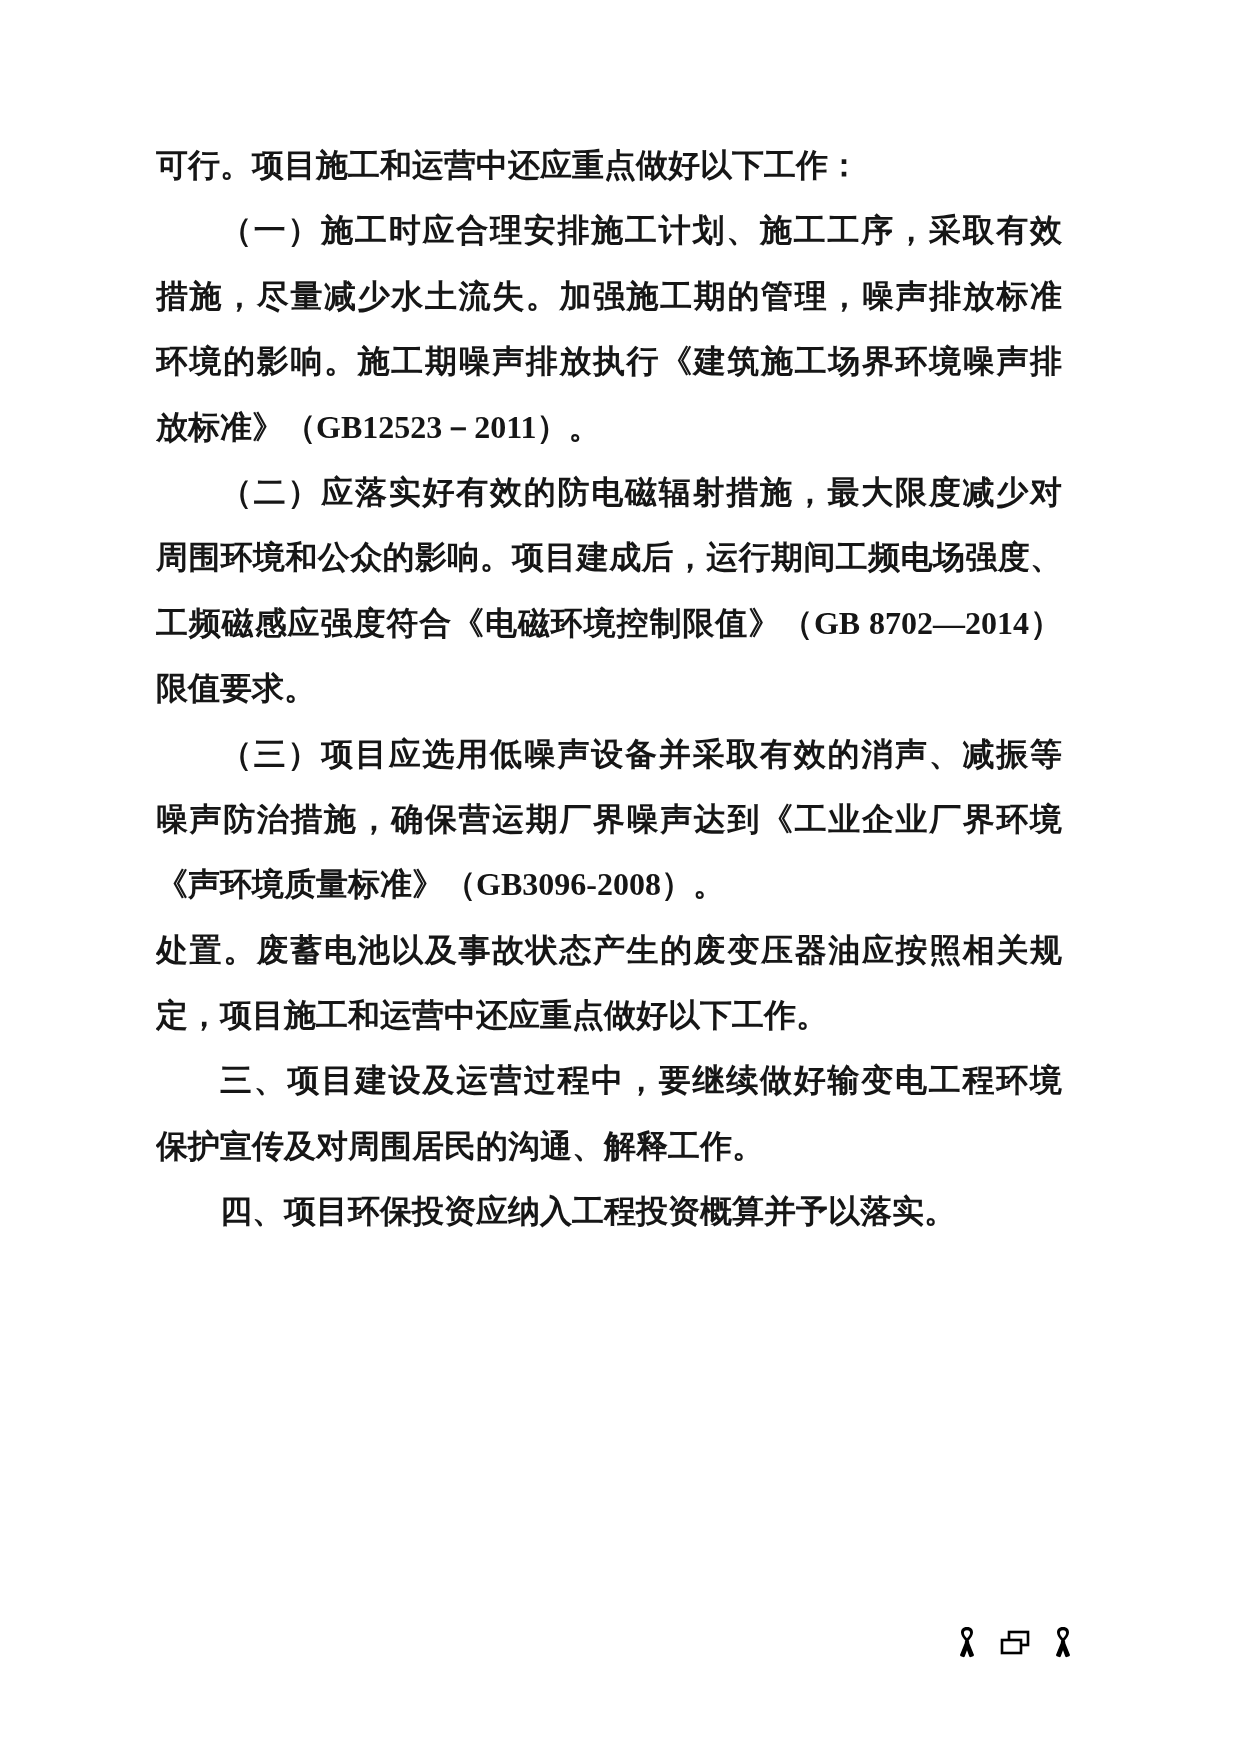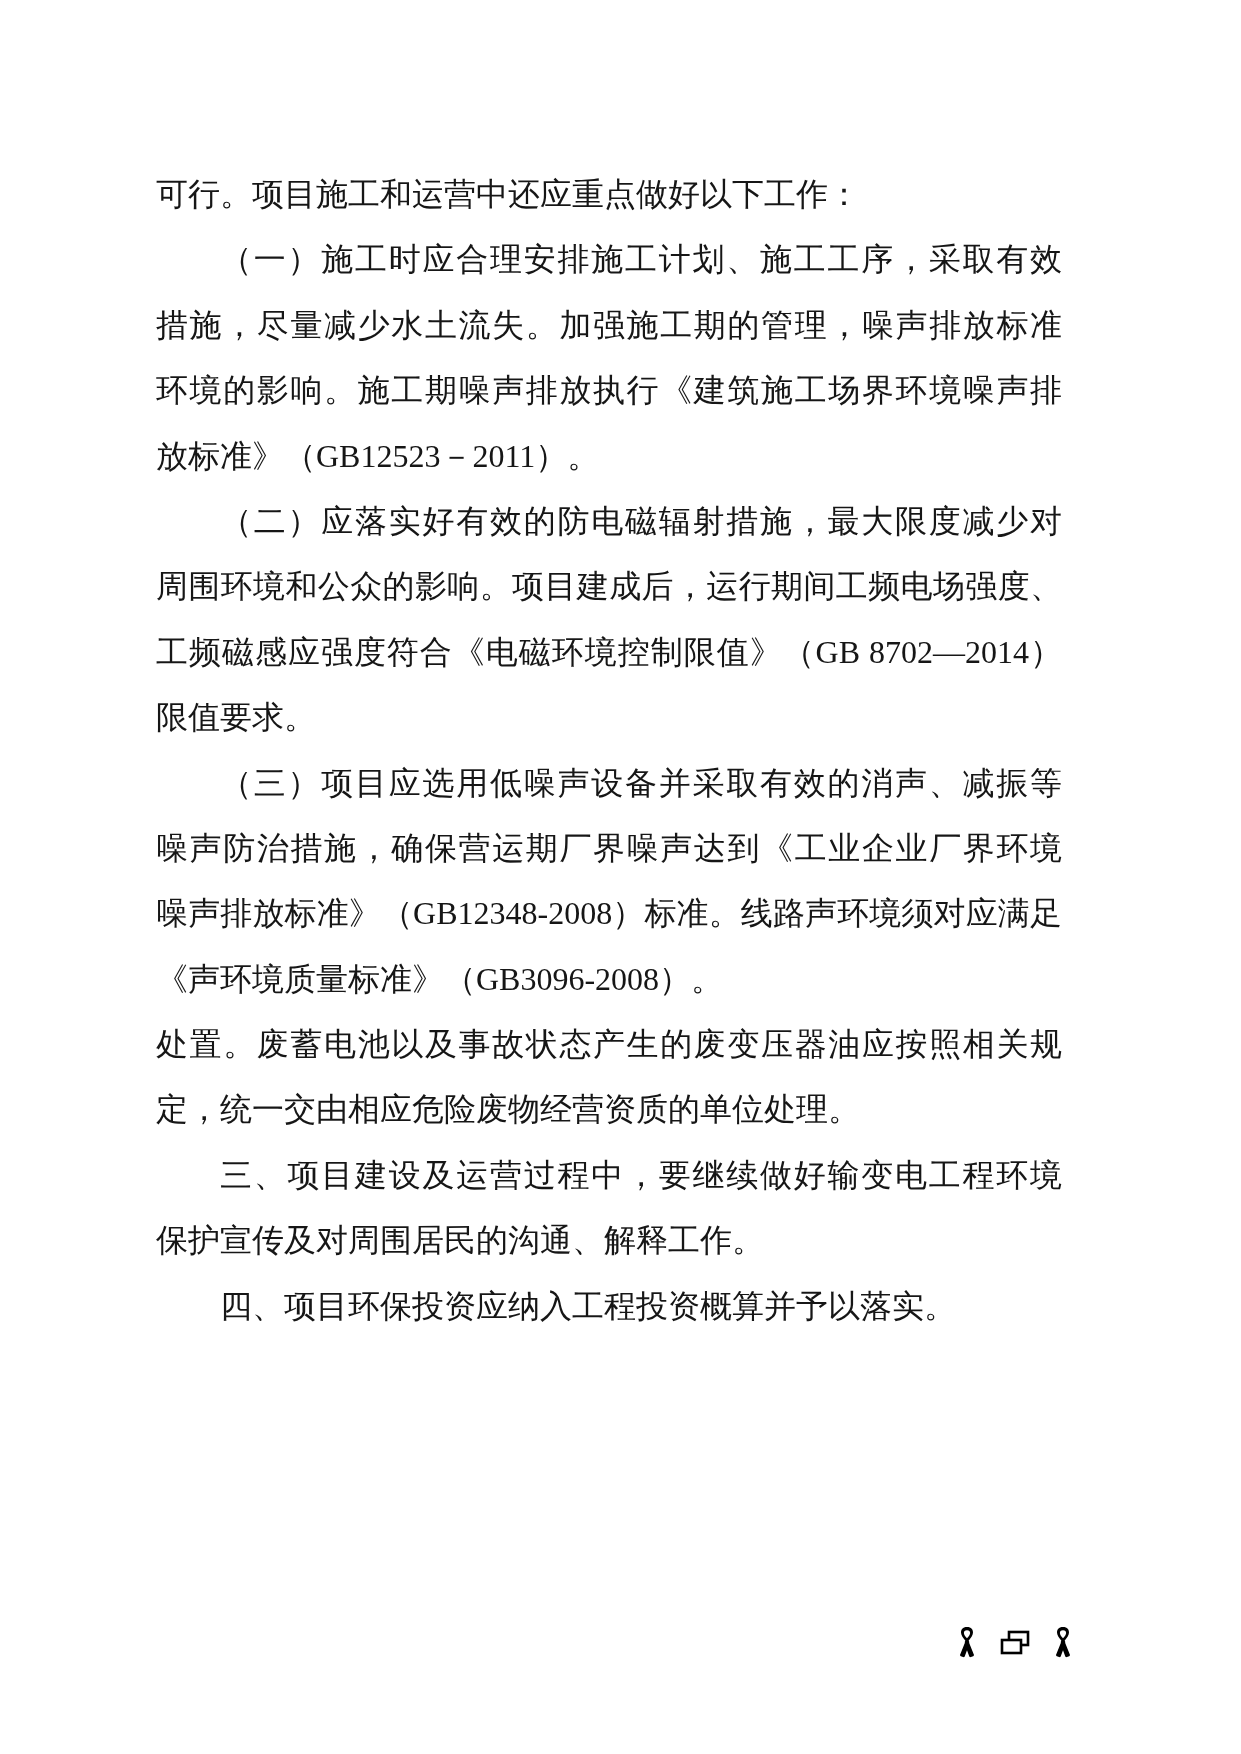--- a/index.html
+++ b/index.html
@@ -10,23 +10,24 @@
   .page {
     position: relative;
     width: 1241px;
     height: 1754px;
     background: #ffffff;
     overflow: hidden;
     color: #161616;
   }
   .text-block {
     position: absolute;
-    top: 162px;
+    top: 133px;
     left: 156px;
     width: 906px;
+    font-weight: bold;
   }
   .line {
     height: 65.4px;
     line-height: 65.4px;
     font-size: 32px;
     letter-spacing: 0;
     white-space: normal;
     overflow: hidden;
     color: #161616;
   }
@@ -73,24 +74,23 @@
     <div class="line indent stretch">（一）施工时应合理安排施工计划、施工工序，采取有效</div>
     <div class="line stretch">措施，尽量减少水土流失。加强施工期的管理，噪声排放标准</div>
     <div class="line stretch">环境的影响。施工期噪声排放执行《建筑施工场界环境噪声排</div>
     <div class="line end">放标准》（GB12523－2011）。</div>
     <div class="line indent stretch">（二）应落实好有效的防电磁辐射措施，最大限度减少对</div>
     <div class="line stretch">周围环境和公众的影响。项目建成后，运行期间工频电场强度、</div>
     <div class="line stretch">工频磁感应强度符合《电磁环境控制限值》（GB 8702—2014）</div>
     <div class="line end">限值要求。</div>
     <div class="line indent stretch">（三）项目应选用低噪声设备并采取有效的消声、减振等</div>
     <div class="line stretch">噪声防治措施，确保营运期厂界噪声达到《工业企业厂界环境</div>
-    <div class="line stretch">噪声排放标准》（GB12348-2008）标准。线路声环境须对应满足</div>
     <div class="line end">《声环境质量标准》（GB3096-2008）。</div>
     <div class="line stretch">处置。废蓄电池以及事故状态产生的废变压器油应按照相关规</div>
-    <div class="line end">定，统一交由相应危险废物经营资质的单位处理。</div>
+    <div class="line end">定，项目施工和运营中还应重点做好以下工作。</div>
     <div class="line indent stretch">三、项目建设及运营过程中，要继续做好输变电工程环境</div>
     <div class="line end">保护宣传及对周围居民的沟通、解释工作。</div>
     <div class="line indent end">四、项目环保投资应纳入工程投资概算并予以落实。</div>
   </div>
 
   <div class="footer-icons">
 
     <button class="icon-btn" title="">
       <svg width="22" height="34" viewBox="0 0 22 34" fill="#000000" fill-rule="evenodd">
         <path d="M11 1 C6.5 1 5 3.6 5 6.6 C5 9.4 7.2 12.2 9.6 14.9 L4.2 28.6 C3.9 29.3 4.2 30 4.9 30.3 L7 31.1 C7.7 31.4 8.4 31.1 8.7 30.4 L11 24.3 L13.3 30.4 C13.6 31.1 14.3 31.4 15 31.1 L17.1 30.3 C17.8 30 18.1 29.3 17.8 28.6 L12.4 14.9 C14.8 12.2 17 9.4 17 6.6 C17 3.6 15.5 1 11 1 Z M11 4.2 C13.3 4.2 14.1 5.4 14.1 6.9 C14.1 8.7 12.6 10.6 11 12.3 C9.4 10.6 7.9 8.7 7.9 6.9 C7.9 5.4 8.7 4.2 11 4.2 Z"></path>

